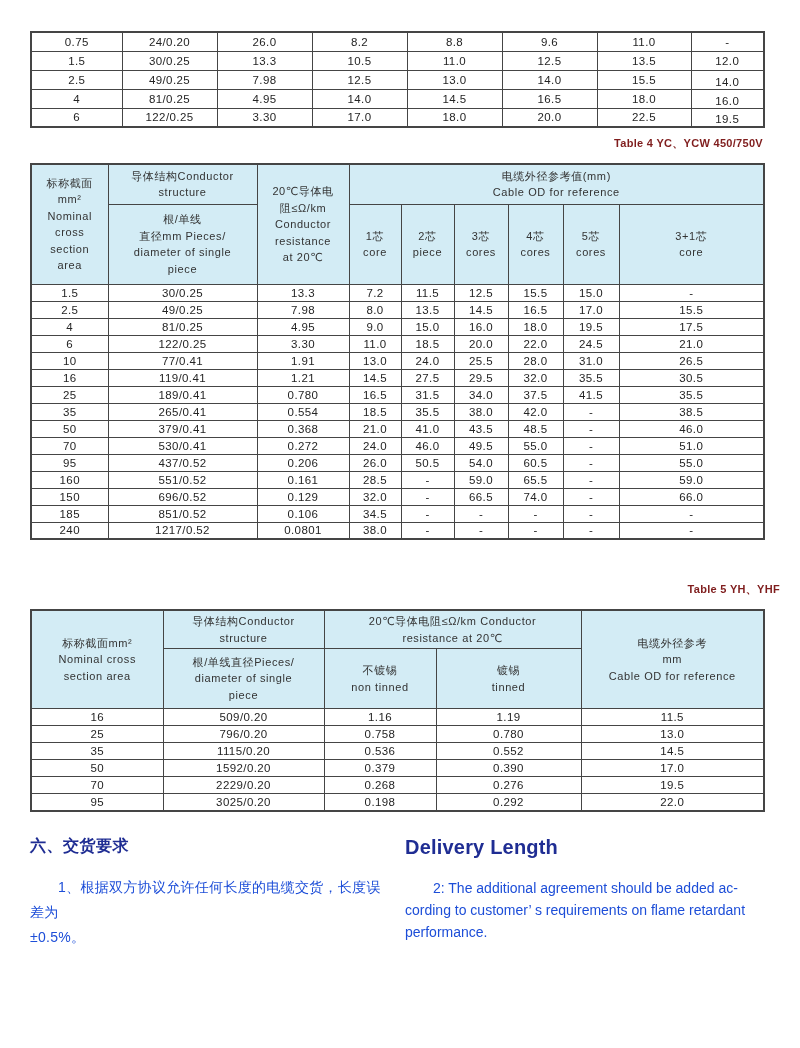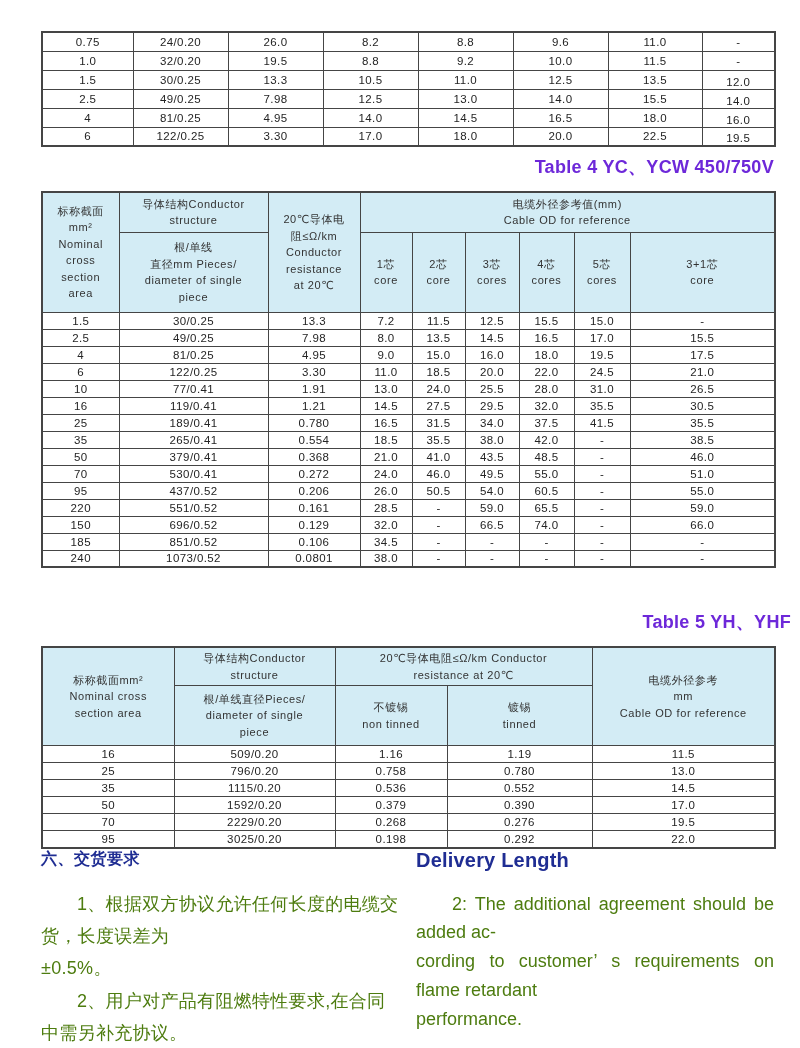--- a/index.html
+++ b/index.html
@@ -4,21 +4,21 @@
 <style>
   * { box-sizing: border-box; }
   html, body { margin: 0; padding: 0; }
   body {
     width: 800px; height: 1048px;
     background: #ffffff;
     font-family: "Liberation Sans", "DejaVu Sans", sans-serif;
     color: #2b2b2b;
     overflow: hidden;
   }
-  .page { padding: 31px 30px 0 41px; }
+  .page { padding: 31px 30px 0 30px; }
 
   .tbl {
     width: 733px;
     border-collapse: collapse;
     table-layout: fixed;
     border: 2px solid #454545;
   }
   .tbl th, .tbl td { border: 1px solid #454545; }
   .tbl td {
     height: 17px;
@@ -47,44 +47,44 @@
   }
   .t4 thead tr:first-child  { height: 40px; }
   .t4 thead tr:nth-child(2) { height: 80px; margin-left: 18px; }
   .t5 thead tr:first-child  { height: 36px; }
   .t5 thead tr:nth-child(2) { height: 60px; }
 
   .caption {
     width: 733px;
     text-align: right;
     font-weight: 700;
-    font-size: 18px;
-    color: #6d28d9;
+    font-size: 11px;
+    color: #7f1d1d;
     letter-spacing: 0.3px;
     margin: 8px 0 12px;
   }
   .caption.cap5 { margin: 42px 17px 12px; }
 
-  .bottom { display: flex; width: 733px; }
+  .bottom { display: flex; margin-top: 24px; width: 733px; }
   .col-cn { width: 360px; }
   .col-en { width: 358px; margin-left: 15px; }
   .section-title {
     margin: 0 0 18px;
     color: #1f2d93;
     font-weight: 700;
     font-size: 16px;
     letter-spacing: 0.5px;
   }
   .col-en .section-title { font-size: 20px; letter-spacing: 0.2px; }
   .bottom p {
     margin: 0;
     white-space: pre-line;
     text-indent: 2em;
-    font-size: 18px;
-    color: #4d7c0f;
+    font-size: 14px;
+    color: #1d4ed8;
   }
   .col-cn p { line-height: 1.8; letter-spacing: 0.3px; }
   .col-en p { line-height: 1.6; text-align: justify; }
 </style>
 </head>
 <body>
 
 <div class="page">
 
   <table class="tbl t-cont">
@@ -100,30 +100,20 @@
     </colgroup>
     <tbody>
         <tr>
           <td>0.75</td>
           <td>24/0.20</td>
           <td>26.0</td>
           <td>8.2</td>
           <td>8.8</td>
           <td>9.6</td>
           <td>11.0</td>
-          <td>-</td>
-        </tr>
-        <tr>
-          <td>1.0</td>
-          <td>32/0.20</td>
-          <td>19.5</td>
-          <td>8.8</td>
-          <td>9.2</td>
-          <td>10.0</td>
-          <td>11.5</td>
           <td>-</td>
         </tr>
         <tr>
           <td>1.5</td>
           <td>30/0.25</td>
           <td>13.3</td>
           <td>10.5</td>
           <td>11.0</td>
           <td>12.5</td>
           <td>13.5</td>
@@ -195,21 +185,21 @@
 Cable OD for reference</th>
       </tr>
       <tr>
         <th>根/单线
 直径mm Pieces/
 diameter of single
 piece</th>
         <th>1芯
 core</th>
         <th>2芯
-core</th>
+piece</th>
         <th>3芯
 cores</th>
         <th>4芯
 cores</th>
         <th>5芯
 cores</th>
         <th>3+1芯
 core</th>
       </tr>
     </thead>
@@ -329,21 +319,21 @@
           <td>437/0.52</td>
           <td>0.206</td>
           <td>26.0</td>
           <td>50.5</td>
           <td>54.0</td>
           <td>60.5</td>
           <td>-</td>
           <td>55.0</td>
         </tr>
         <tr>
-          <td>220</td>
+          <td>160</td>
           <td>551/0.52</td>
           <td>0.161</td>
           <td>28.5</td>
           <td>-</td>
           <td>59.0</td>
           <td>65.5</td>
           <td>-</td>
           <td>59.0</td>
         </tr>
         <tr>
@@ -363,21 +353,21 @@
           <td>0.106</td>
           <td>34.5</td>
           <td>-</td>
           <td>-</td>
           <td>-</td>
           <td>-</td>
           <td>-</td>
         </tr>
         <tr>
           <td>240</td>
-          <td>1073/0.52</td>
+          <td>1217/0.52</td>
           <td>0.0801</td>
           <td>38.0</td>
           <td>-</td>
           <td>-</td>
           <td>-</td>
           <td>-</td>
           <td>-</td>
         </tr>
       </tbody>
   </table>
@@ -459,21 +449,20 @@
           <td>22.0</td>
         </tr>
       </tbody>
   </table>
 
   <div class="bottom">
     <div class="col-cn">
       <h2 class="section-title">六、交货要求</h2>
       <p>1、根据双方协议允许任何长度的电缆交货，长度误差为
 ±0.5%。</p>
-      <p>2、用户对产品有阻燃特性要求,在合同中需另补充协议。</p>
     </div>
     <div class="col-en">
       <h2 class="section-title">Delivery Length</h2>
       <p>2: The additional agreement should be added ac-
 cording to customer’ s requirements on flame retardant
 performance.</p>
     </div>
   </div>
 
 </div>

